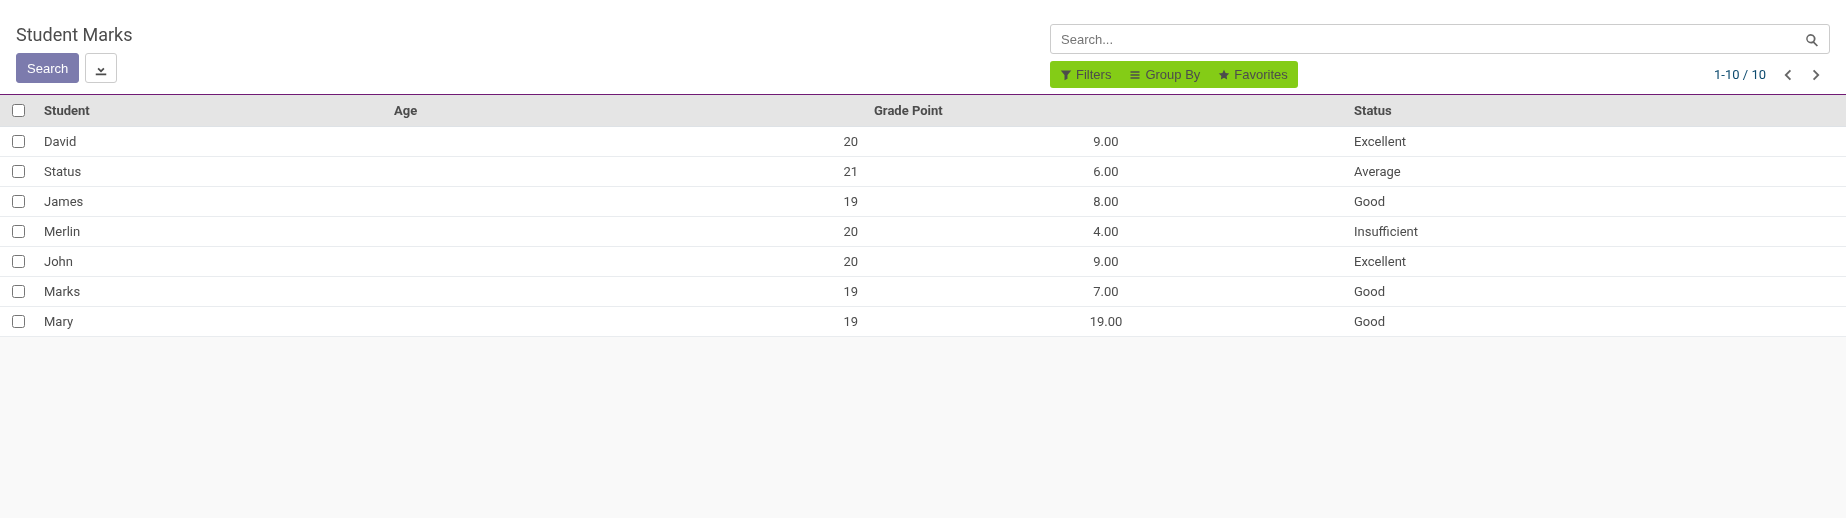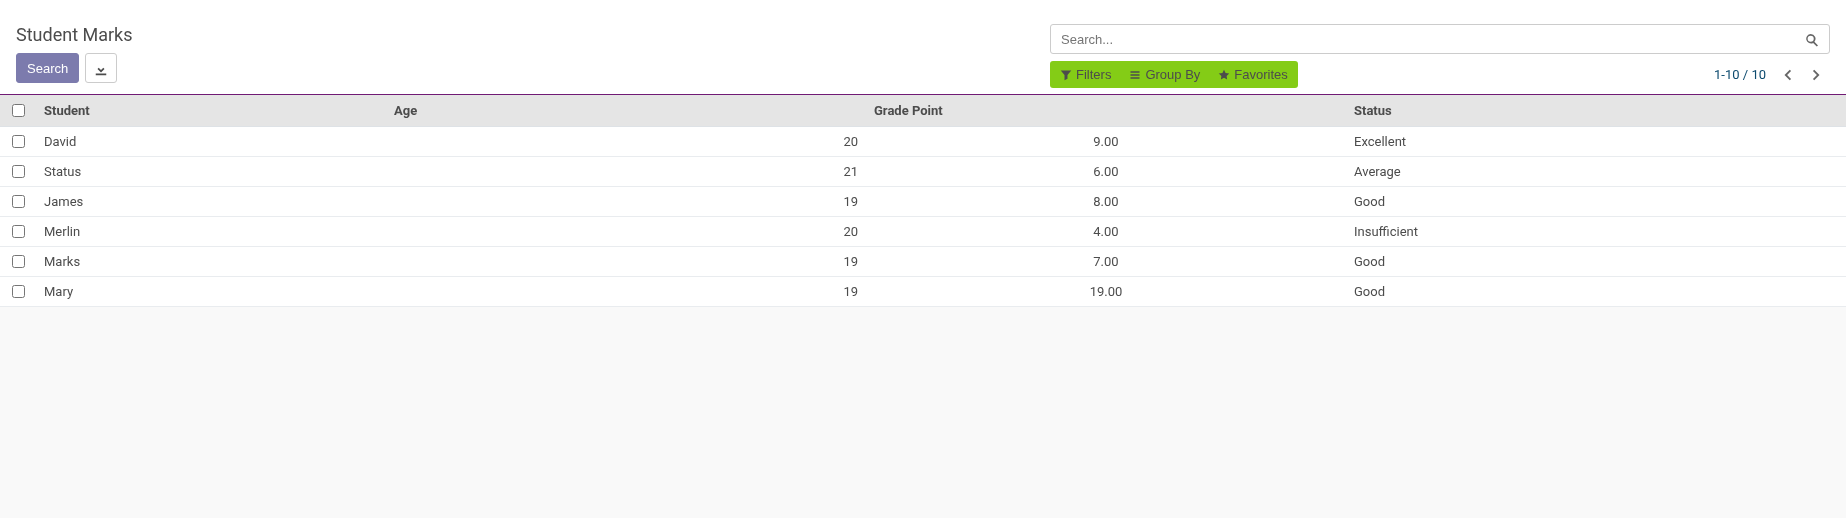--- a/index.html
+++ b/index.html
@@ -244,20 +244,28 @@
       <tr>
         <td class="col-check"><input type="checkbox" style=""></td>
         <td class="col-student">Merlin</td>
         <td class="col-age">20</td>
         <td class="col-gp">4.00</td>
         <td class="col-status">Insufficient</td>
         <td></td>
       </tr>
       <tr>
         <td class="col-check"><input type="checkbox" style=""></td>
+        <td class="col-student">John</td>
+        <td class="col-age">20</td>
+        <td class="col-gp">9.00</td>
+        <td class="col-status">Excellent</td>
+        <td></td>
+      </tr>
+      <tr>
+        <td class="col-check"><input type="checkbox" style=""></td>
         <td class="col-student">Marks</td>
         <td class="col-age">19</td>
         <td class="col-gp">7.00</td>
         <td class="col-status">Good</td>
         <td></td>
       </tr>
       <tr>
         <td class="col-check"><input type="checkbox" style=""></td>
         <td class="col-student">Mary</td>
         <td class="col-age">19</td>

